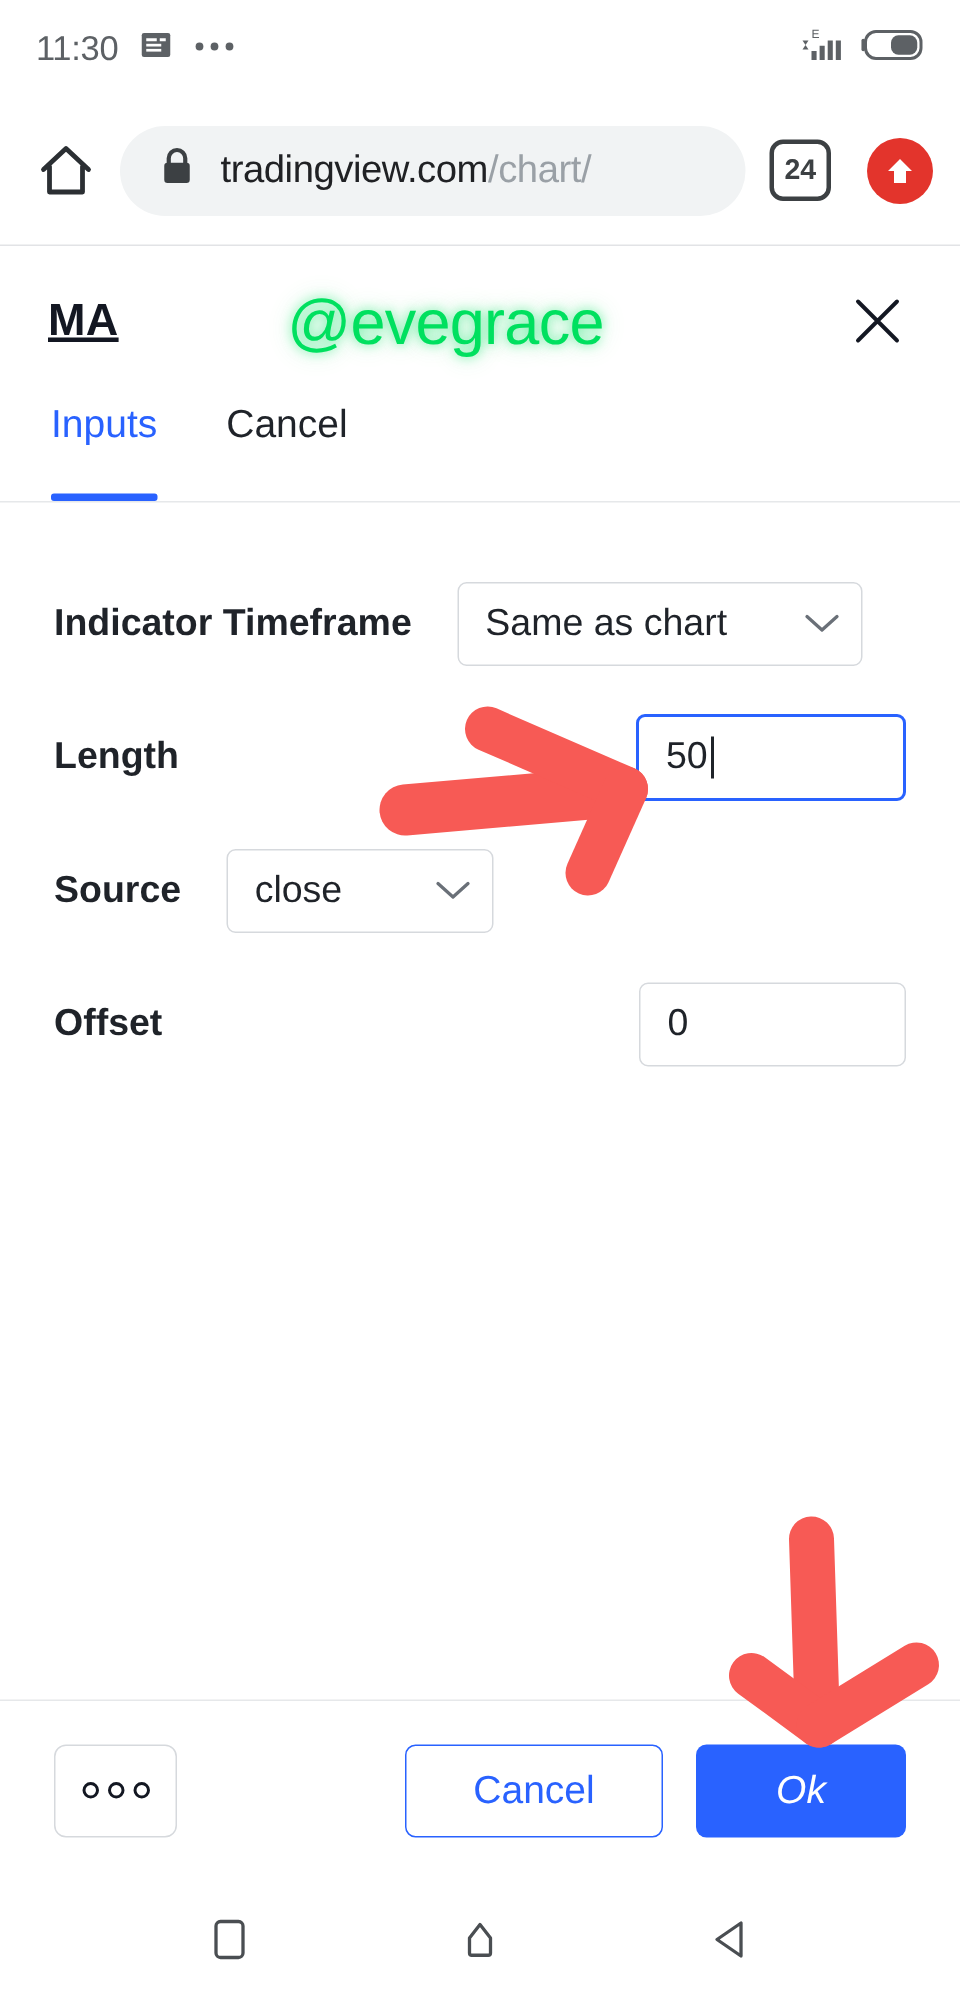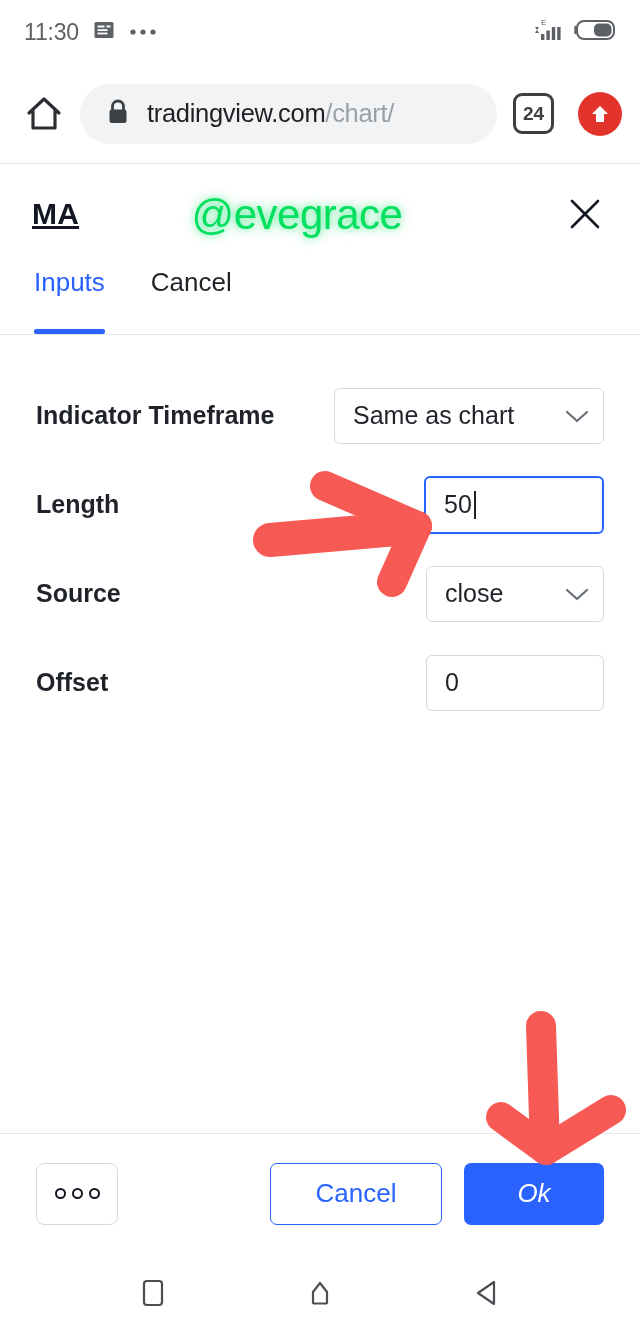--- a/index.html
+++ b/index.html
@@ -158,21 +158,21 @@
   }
   .ctrl { margin-left: auto; }
 
   .select-box {
     height: 56px;
     border: 1px solid #d6d9dd;
     border-radius: 6px;
     background: #ffffff;
     display: flex; align-items: center;
     padding: 0 14px 0 18px;
-    font-size: 25px; color: #1f2329;
+    font-size: 25px; color: #1f2329; margin-left: 30px;
   }
   .select-box .chev { margin-left: auto; padding-left: 16px; }
   #tf-select { width: 270px; }
   #source-select { width: 178px; }
 
   .text-input {
     width: 178px; height: 56px;
     border: 1px solid #d6d9dd;
     border-radius: 6px;
     background: #ffffff;

